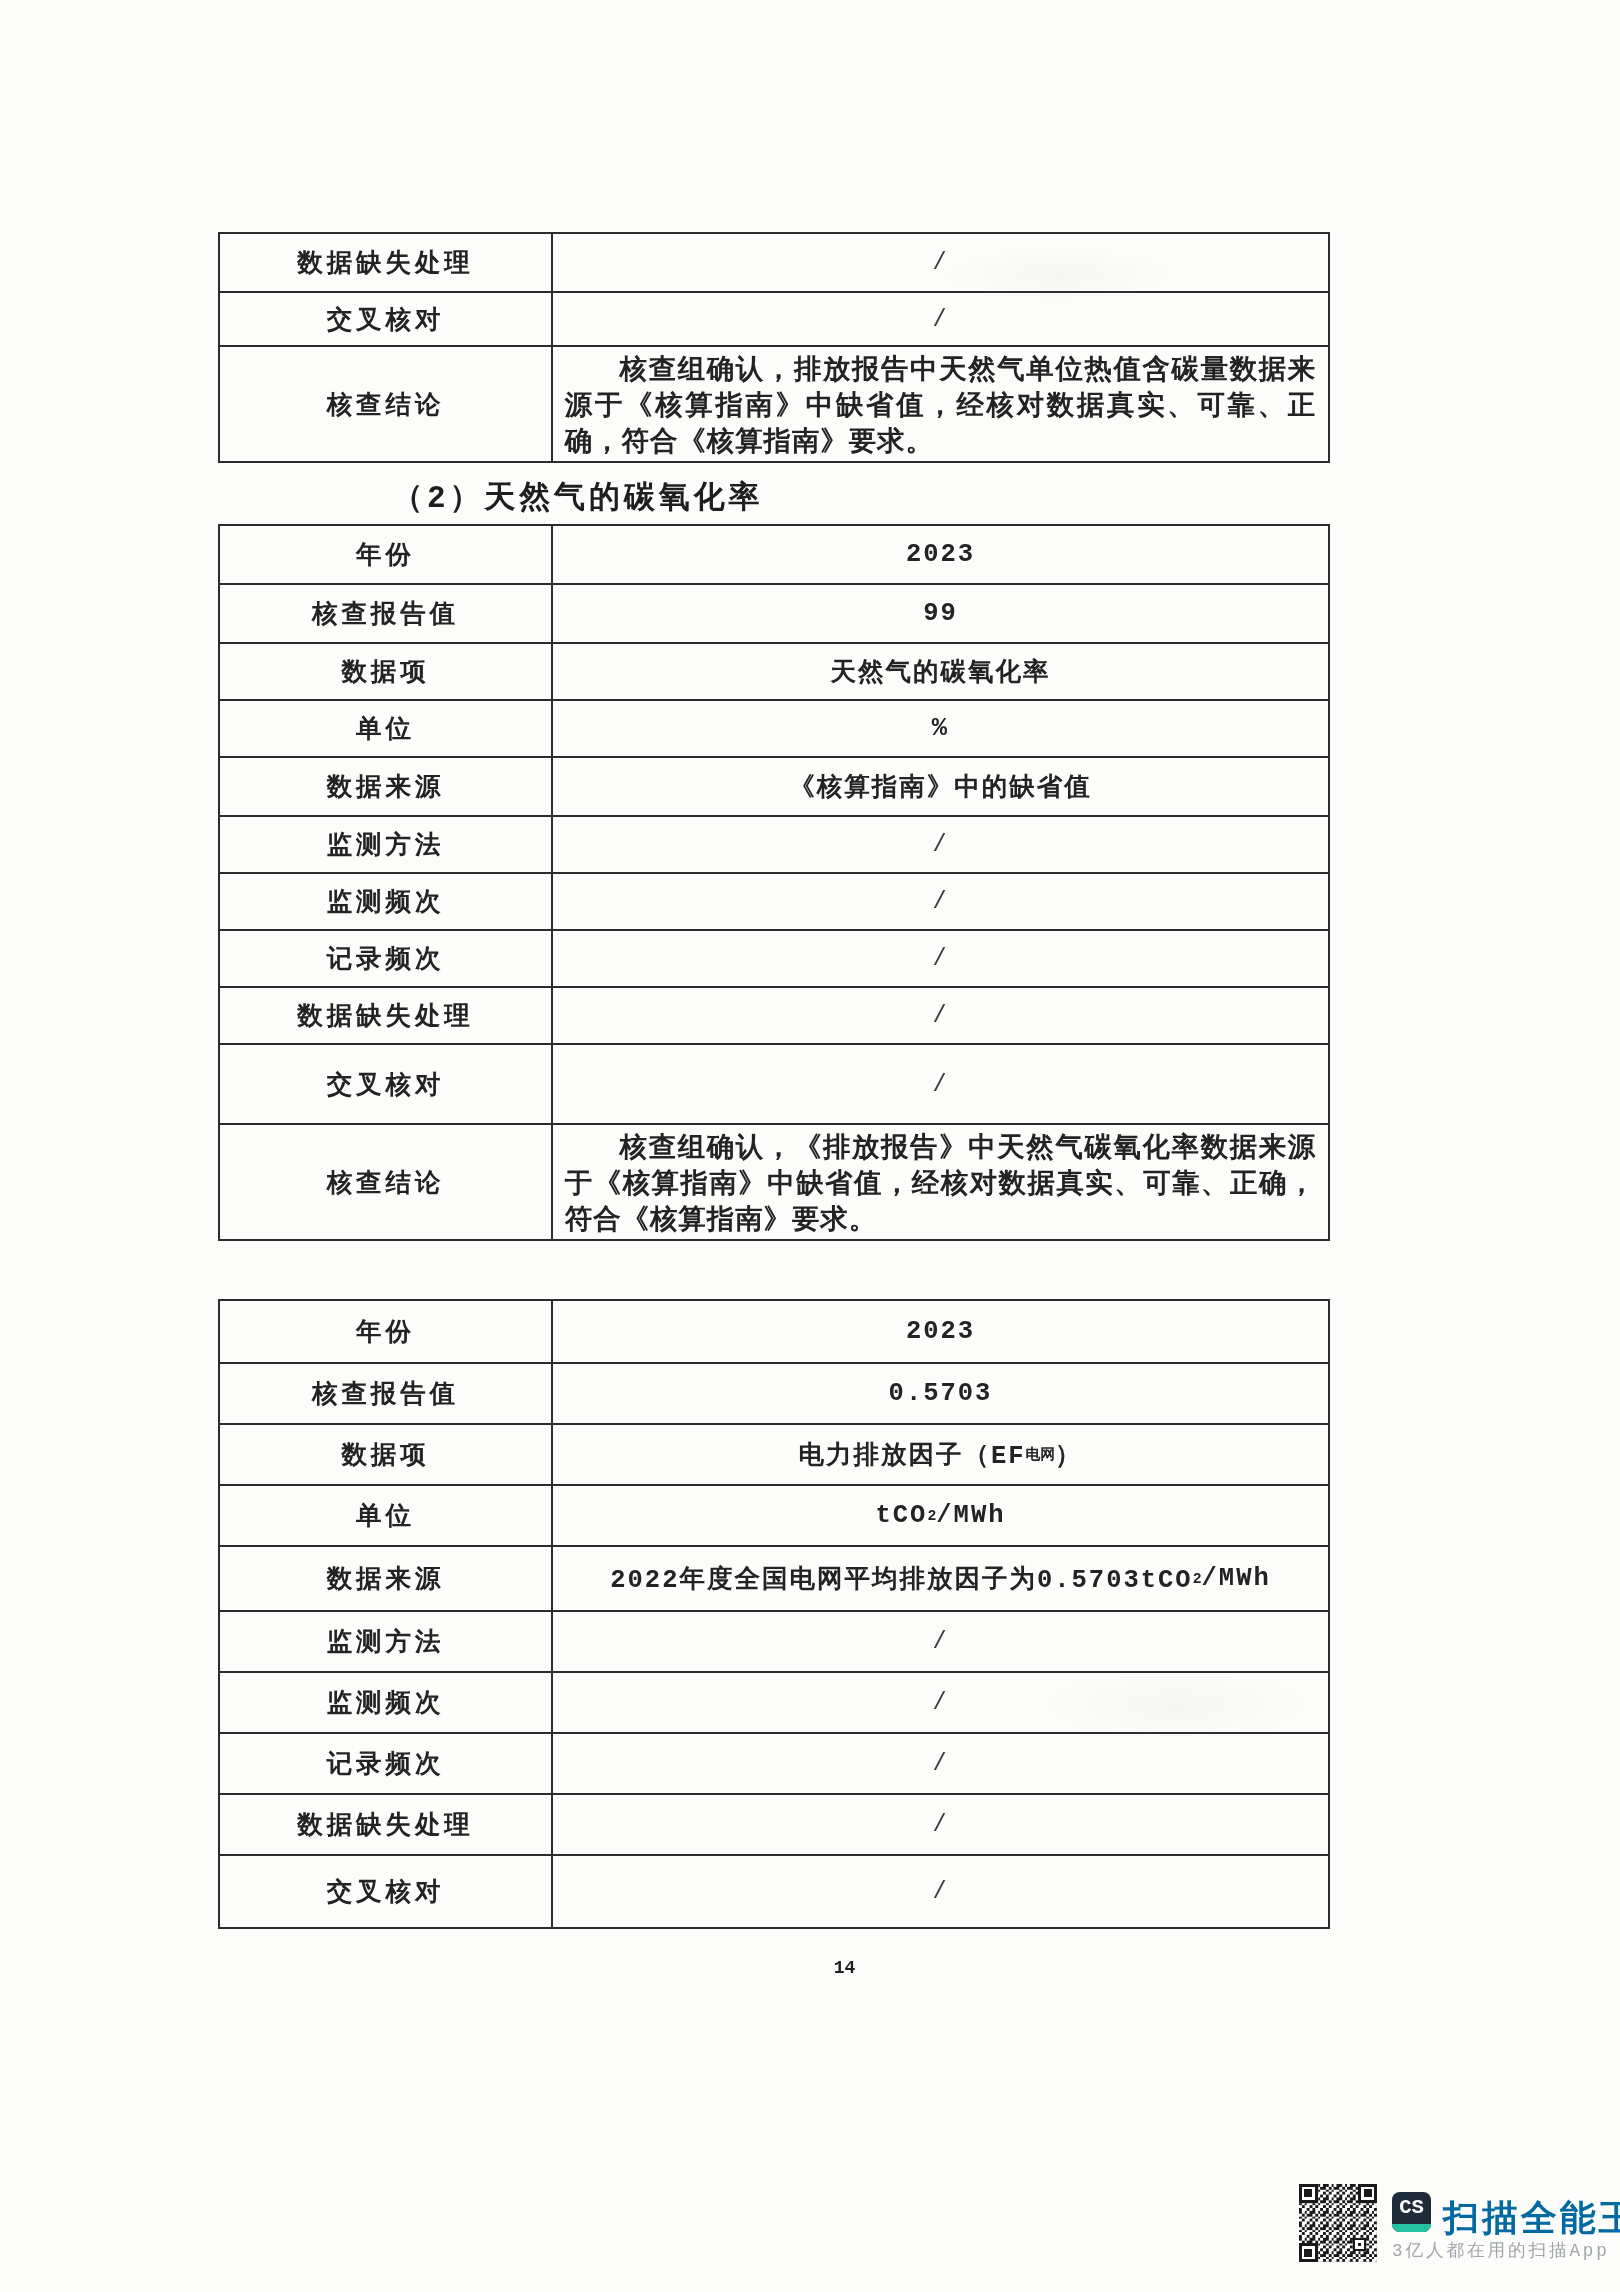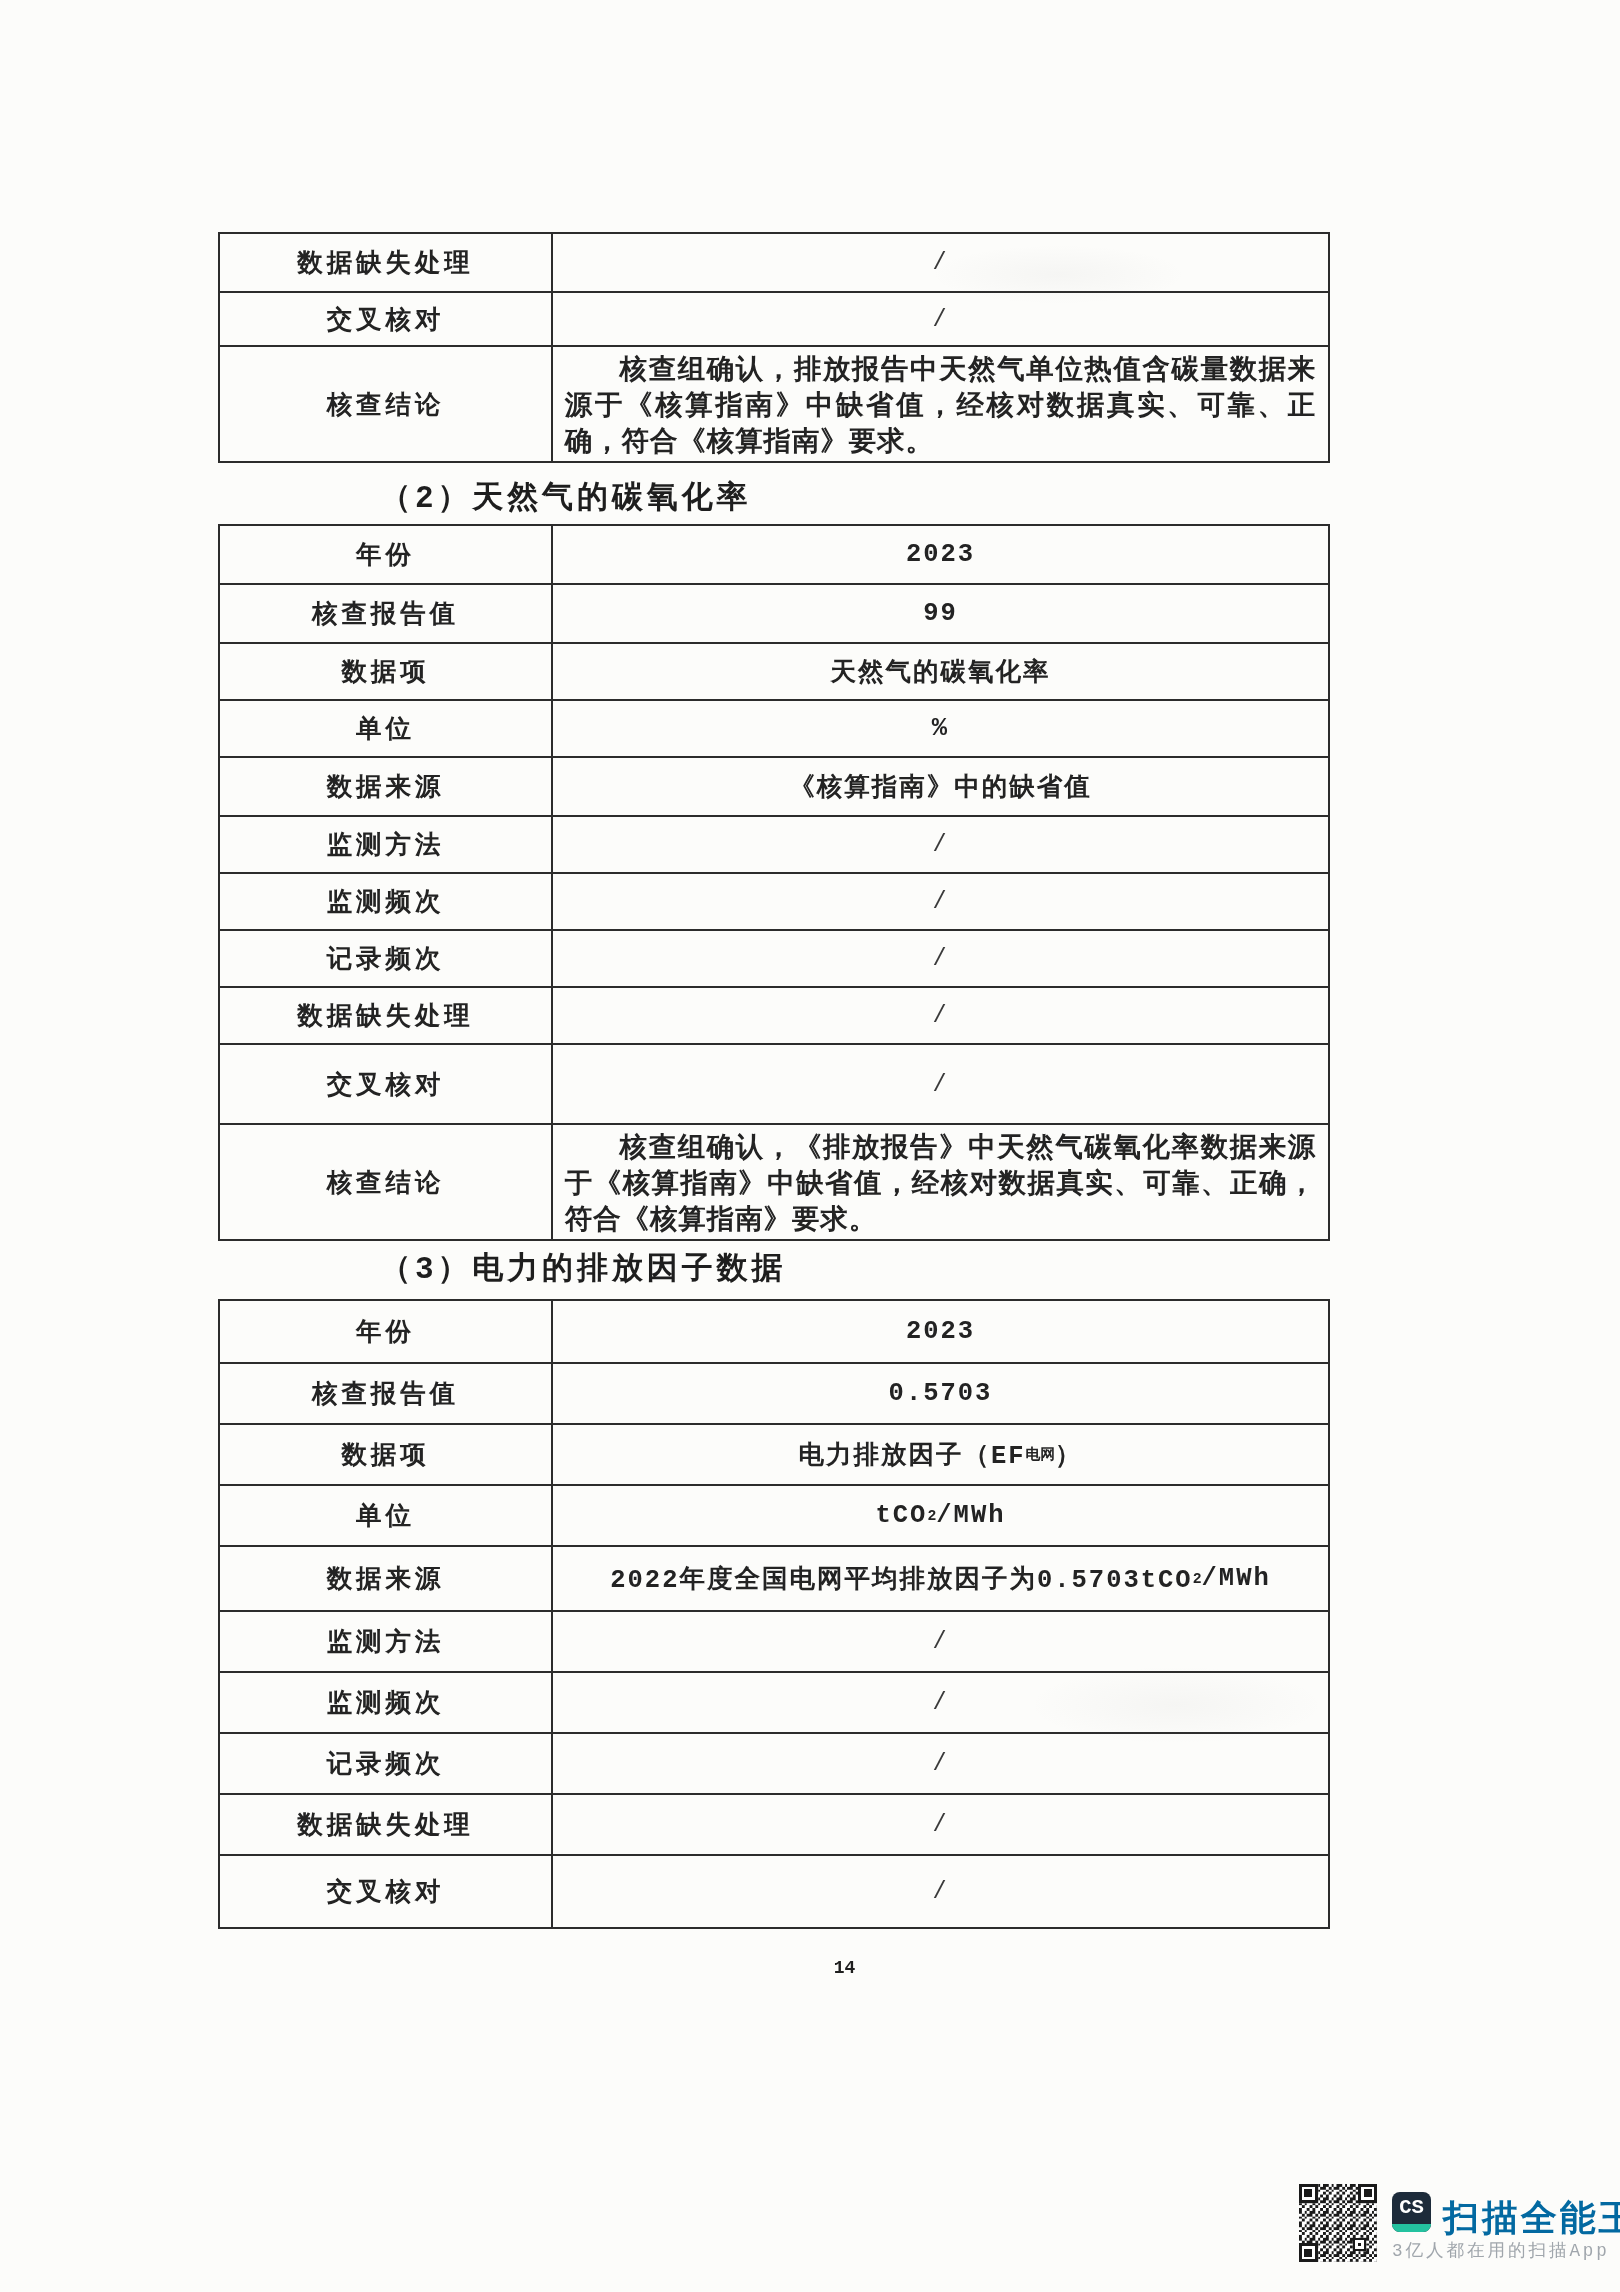--- a/index.html
+++ b/index.html
@@ -105,21 +105,21 @@
     <div class="row" style="height:54px;">
       <div class="lc">交叉核对</div>
       <div class="vc slash">/</div>
     </div>
     <div class="row" style="height:116px;">
       <div class="lc">核查结论</div>
       <div class="vc concl">核查组确认，排放报告中天然气单位热值含碳量数据来源于《核算指南》中缺省值，经核对数据真实、可靠、正确，符合《核算指南》要求。</div>
     </div>
   </div>
 
-  <div class="heading" style="top:476px;">（2）天然气的碳氧化率</div>
+  <div class="heading" style="top:476px;margin-left:12px;">（2）天然气的碳氧化率</div>
 
   <div class="tbl" style="top:524px;">
     <div class="row" style="height:57px;">
       <div class="lc">年份</div>
       <div class="vc">2023</div>
     </div>
     <div class="row" style="height:59px;">
       <div class="lc">核查报告值</div>
       <div class="vc">99</div>
     </div>
@@ -154,21 +154,20 @@
     <div class="row" style="height:80px;">
       <div class="lc">交叉核对</div>
       <div class="vc slash">/</div>
     </div>
     <div class="row" style="height:116px;">
       <div class="lc">核查结论</div>
       <div class="vc concl">核查组确认，《排放报告》中天然气碳氧化率数据来源于《核算指南》中缺省值，经核对数据真实、可靠、正确，符合《核算指南》要求。</div>
     </div>
   </div>
 
-  <div class="heading" style="top:1247px;">（3）电力的排放因子数据</div>
 
   <div class="tbl" style="top:1299px;">
     <div class="row" style="height:61px;">
       <div class="lc">年份</div>
       <div class="vc">2023</div>
     </div>
     <div class="row" style="height:61px;">
       <div class="lc">核查报告值</div>
       <div class="vc">0.5703</div>
     </div>

